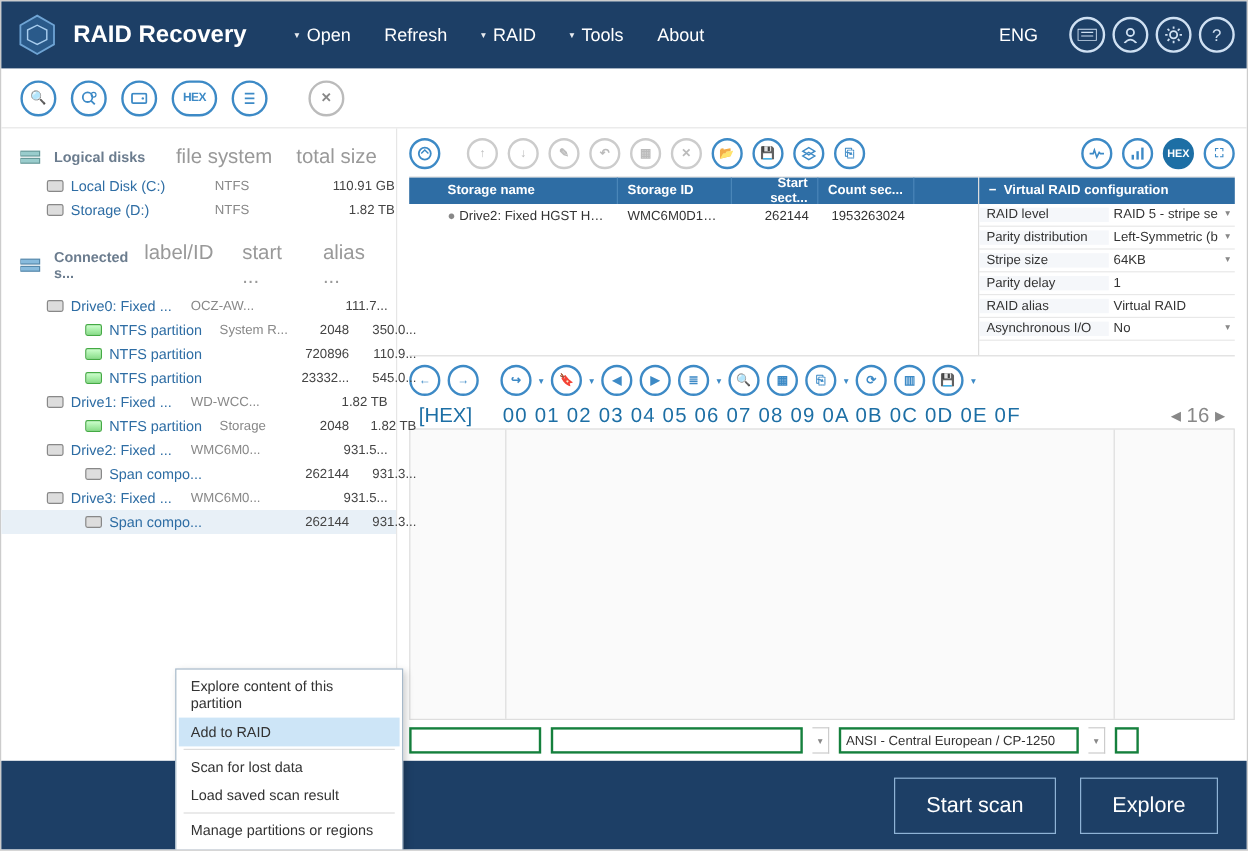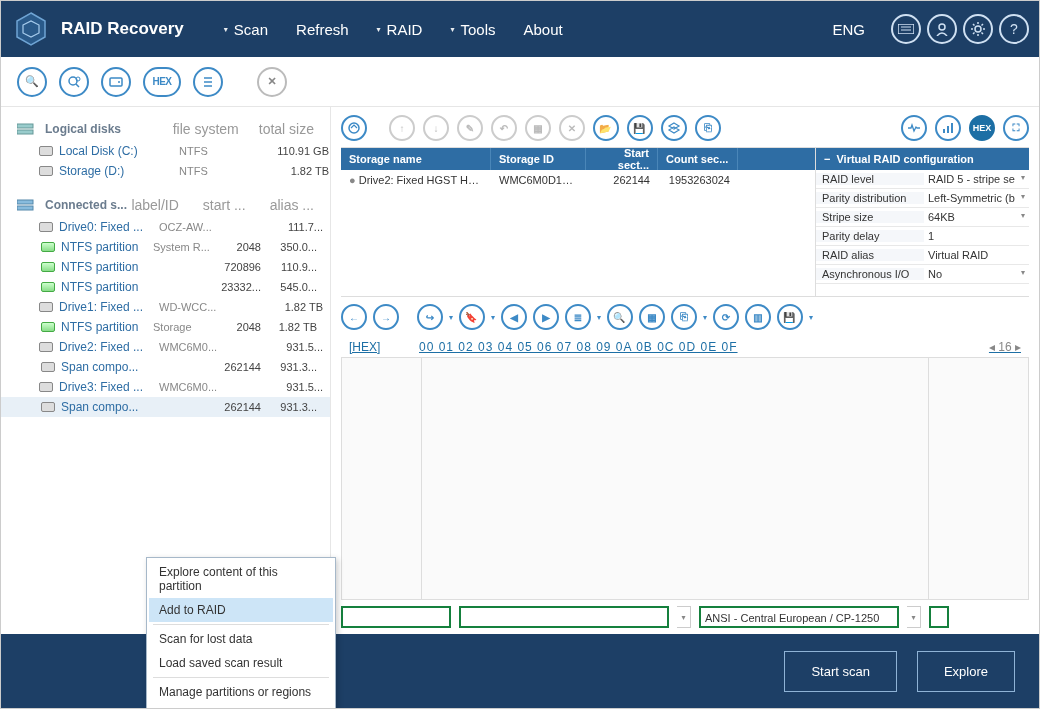--- a/index.html
+++ b/index.html
@@ -1,45 +1,45 @@
 <!DOCTYPE html>
 <html><head>
 <meta charset="utf-8">
 <style>
 * { box-sizing: border-box; margin: 0; padding: 0; font-family: "Segoe UI", Tahoma, sans-serif; }
 body { width: 1040px; height: 709px; overflow: hidden; background: #fff; border: 1px solid #ccc; }
 
 
 .titlebar { background: #1d3f66; height: 56px; display: flex; align-items: center; padding: 0 10px; color: #fff; }
 .titlebar .logo { width: 40px; height: 40px; margin-right: 10px; display:flex; align-items:center; justify-content:center;}
-.titlebar .title { font-size: 17px; font-weight: 600; margin-right: 40px; }
+.titlebar .title { font-size: 20px; font-weight: 600; margin-right: 40px; }
 .titlebar .menu { display: flex; gap: 28px; align-items: center; font-size: 15px; }
 .titlebar .menu-item { display: flex; align-items: center; gap: 6px; cursor: pointer; }
 .titlebar .tri { font-size: 8px; opacity: .9; }
 .titlebar .spacer { flex: 1; }
 .titlebar .lang { font-size: 15px; margin-right: 20px; }
 .titlebar .icon-btn { width: 30px; height: 30px; border: 2px solid #cfe0f2; border-radius: 50%; display: flex; align-items: center; justify-content: center; margin-left: 6px; cursor: pointer; color:#cfe0f2; font-size:14px;}
 
 
 .toolbar { height: 50px; display: flex; align-items: center; padding: 0 16px; gap: 12px; border-bottom: 1px solid #e6e6e6; }
 .tb-btn { width: 30px; height: 30px; border: 2px solid #3d8ac6; border-radius: 50%; display: flex; align-items: center; justify-content: center; color: #3d8ac6; font-size: 11px; font-weight: bold; cursor: pointer; background:#fff;}
 .tb-btn.wide { border-radius:15px; width:38px; font-size:10px; letter-spacing:-0.5px;}
 .tb-btn.gray { border-color: #bbb; color: #888; }
 
 
 .main { display: flex; height: 527px; }
 
 
 .left { width: 330px; border-right: 1px solid #e6e6e6; padding: 10px 0; font-size: 12px; color: #333; position: relative; }
 .sect-header { display: flex; align-items: center; padding: 4px 16px; font-weight: 600; color: #6b7c8e; }
-.sect-header .cols { margin-left: auto; display: flex; gap: 20px; color: #999; font-weight: normal; font-size: 14px; justify-content: flex-end; }
+.sect-header .cols { margin-left: auto; display: flex; gap: 20px; color: #999; font-weight: normal; font-size: 17px; justify-content: flex-end; }
 .sect-icon { width: 18px; height: 12px; margin-right: 10px; }
 .tree-row { display: flex; align-items: center; padding: 2px 16px; height: 20px; color: #2e6da4; }
 .tree-row.indent { padding-left: 38px; }
-.tree-row.indent2 { padding-left: 40px; }
+.tree-row.indent2 { padding-left: 70px; }
 .tree-row .rlabel { flex: 0 0 120px; overflow: hidden; text-overflow: ellipsis; white-space: nowrap; cursor:pointer;}
 .tree-row .c1 { flex: 0 0 70px; color: #888; font-size: 11px; overflow:hidden; white-space:nowrap; text-overflow:ellipsis;}
 .tree-row .c2 { flex: 0 0 48px; text-align: right; color: #444; font-size: 11px; }
 .tree-row .c3 { flex: 0 0 56px; text-align: right; color: #444; font-size: 11px; }
 .tree-row.sel { background: #e8f0f7; }
 .disk-icon { width:14px; height:10px; margin-right:6px; display:inline-block; border:1px solid #888; border-radius:2px; flex-shrink:0;}
 .disk-icon.green { border-color:#4a4; background:linear-gradient(#cfc,#8d8);}
 .disk-icon.grey { background:#ddd;}
 .spacer-row { height: 12px; }
 
@@ -51,51 +51,51 @@
 .tb-btn.filled { background:#1d6fa5; color:#fff; border-color:#1d6fa5;}
 .tb-btn.disabled { border-color:#ccc; color:#bbb; cursor:default;}
 
 
 .mid-split { display: flex; height: 150px; border-top: 1px solid #ddd; border-bottom: 1px solid #ddd; margin:0 10px;}
 .storage-table { flex: 1; font-size: 11px; }
 .storage-table .thead { display: flex; background: #2e6da4; color: #fff; height: 22px; align-items: center; font-weight:600;}
 .storage-table .thead > div { padding: 0 8px; border-right: 1px solid #4a86b8; height:100%; display:flex; align-items:center;}
 .storage-table .row { display: flex; height: 20px; align-items: center; color: #333; }
 .storage-table .row > div { padding: 0 8px; white-space:nowrap; overflow:hidden; text-overflow:ellipsis;}
-.col-name { width: 150px; }
+.col-name { width: 150px; margin-left: 24px; }
 .col-id { width: 95px; text-align: center; }
 .col-start { width: 72px; text-align: right; }
 .col-count { width: 80px; text-align: right; }
 
 .config { width: 214px; border-left: 1px solid #ddd; font-size: 11px; }
 .config .chead { background: #2e6da4; color: #fff; height: 22px; display: flex; align-items: center; padding: 0 8px; font-weight:600; gap:6px;}
 .config .crow { display: flex; height: 19px; align-items: center; border-bottom: 1px solid #e8e8e8; }
 .config .crow .k { width: 108px; padding-left: 6px; color: #333; background:#f5f7fa;}
 .config .crow .v { flex: 1; padding: 0 4px; color: #333; display:flex; justify-content:space-between;}
 .config .crow .v .dd { color:#888; font-size:8px;}
 
 
 .hex-toolbar { height: 40px; display: flex; align-items: center; gap: 6px; padding: 0 10px; }
 .hex-toolbar .tri { font-size:8px; color:#3d8ac6;}
-.hex-header { display:flex; font-family: "Consolas", monospace; font-size:12px; color:#1d6fa5; padding:0 18px; align-items:center; height:20px;text-decoration:underline;}
+.hex-header { display:flex; font-family: "Consolas", monospace; font-size:17px; color:#1d6fa5; padding:0 18px; align-items:flex-end; height:20px;}
 .hex-header .lbl { width:70px;}
 .hex-header .cols { letter-spacing:1px;}
 .hex-header .pager { margin-left:auto; color:#888;}
 .hex-body { flex:1; margin:0 10px; border:1px solid #ddd; background:#fafafa; display:flex;}
 .hex-body .gutter { width:80px; border-right:1px solid #ddd;}
 .hex-body .ascii { width:100px; border-left:1px solid #ddd; margin-left:auto;}
 
 
 .bottom-inputs { height: 34px; display: flex; align-items: center; gap: 8px; padding: 4px 10px; }
 .bottom-inputs .inp { height: 22px; border: 2px solid #15803d; background: #fff; }
 .bottom-inputs .dd { width:14px; height:22px; border:1px solid #ccc; border-left:none; display:flex; align-items:center; justify-content:center; font-size:8px; color:#888;}
 
 
 .footer { height: 74px; background: #1d3f66; display: flex; align-items: center; justify-content: flex-end; padding: 0 24px; gap: 20px; }
-.footer .fbtn { border: 1px solid #8fb3d6; color: #fff; padding: 12px 26px; font-size: 13px; cursor: pointer; background: transparent; }
+.footer .fbtn { border: 1px solid #8fb3d6; color: #fff; padding: 12px 26px; font-size: 18px; cursor: pointer; background: transparent; }
 
 
 .ctx { position: absolute; left: 145px; top: 450px; width: 190px; background: #fff; border: 1px solid #a6b8c9; box-shadow: 2px 2px 6px rgba(0,0,0,.2); font-size: 12px; z-index: 100; padding:2px;}
 .ctx .item { padding: 5px 10px; cursor: pointer; color:#333;}
 .ctx .item.hl { background: #cde5f7; }
 .ctx .sep { height: 1px; background: #ddd; margin: 2px 4px; }
 
 svg { display:block; }
 </style>
 </head>
@@ -105,21 +105,21 @@
   <div class="logo">
     <svg width="36" height="36" viewBox="0 0 36 36">
         <polygon points="18,2 32,10 32,26 18,34 4,26 4,10" fill="#2a5a8a" stroke="#6fa4d4" stroke-width="1.5"></polygon>
         <path d="M10 14 L18 10 L26 14 L26 22 L18 26 L10 22 Z" fill="none" stroke="#a8cdee" stroke-width="1.2"></path>
       </svg>
   </div>
   <div class="title">RAID Recovery</div>
   <div class="menu">
     <div class="menu-item">
         <span class="tri">▾</span>
-        <span>Scan</span>
+        <span>Open</span>
       </div>
     <div class="menu-item">
         <span>Refresh</span>
       </div>
     <div class="menu-item">
         <span class="tri">▾</span>
         <span>RAID</span>
       </div>
     <div class="menu-item">
         <span class="tri">▾</span>

